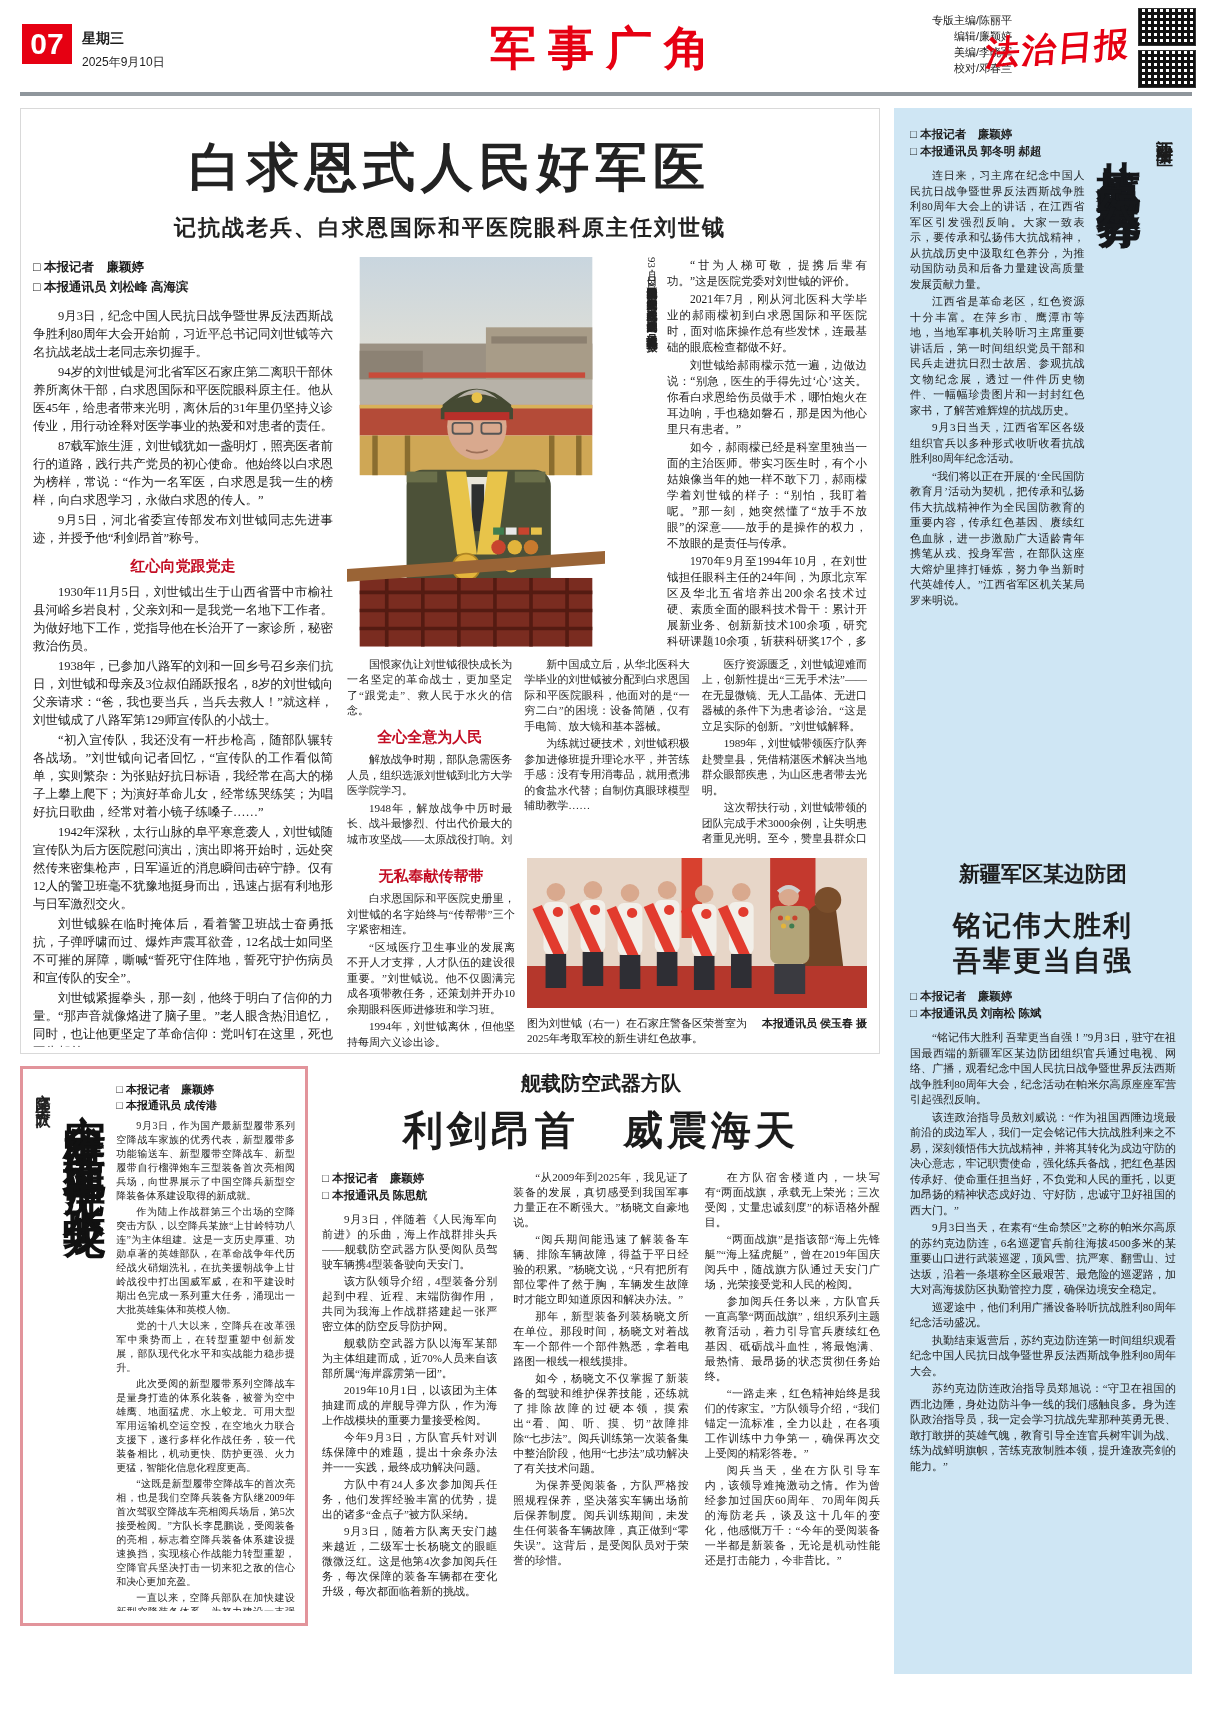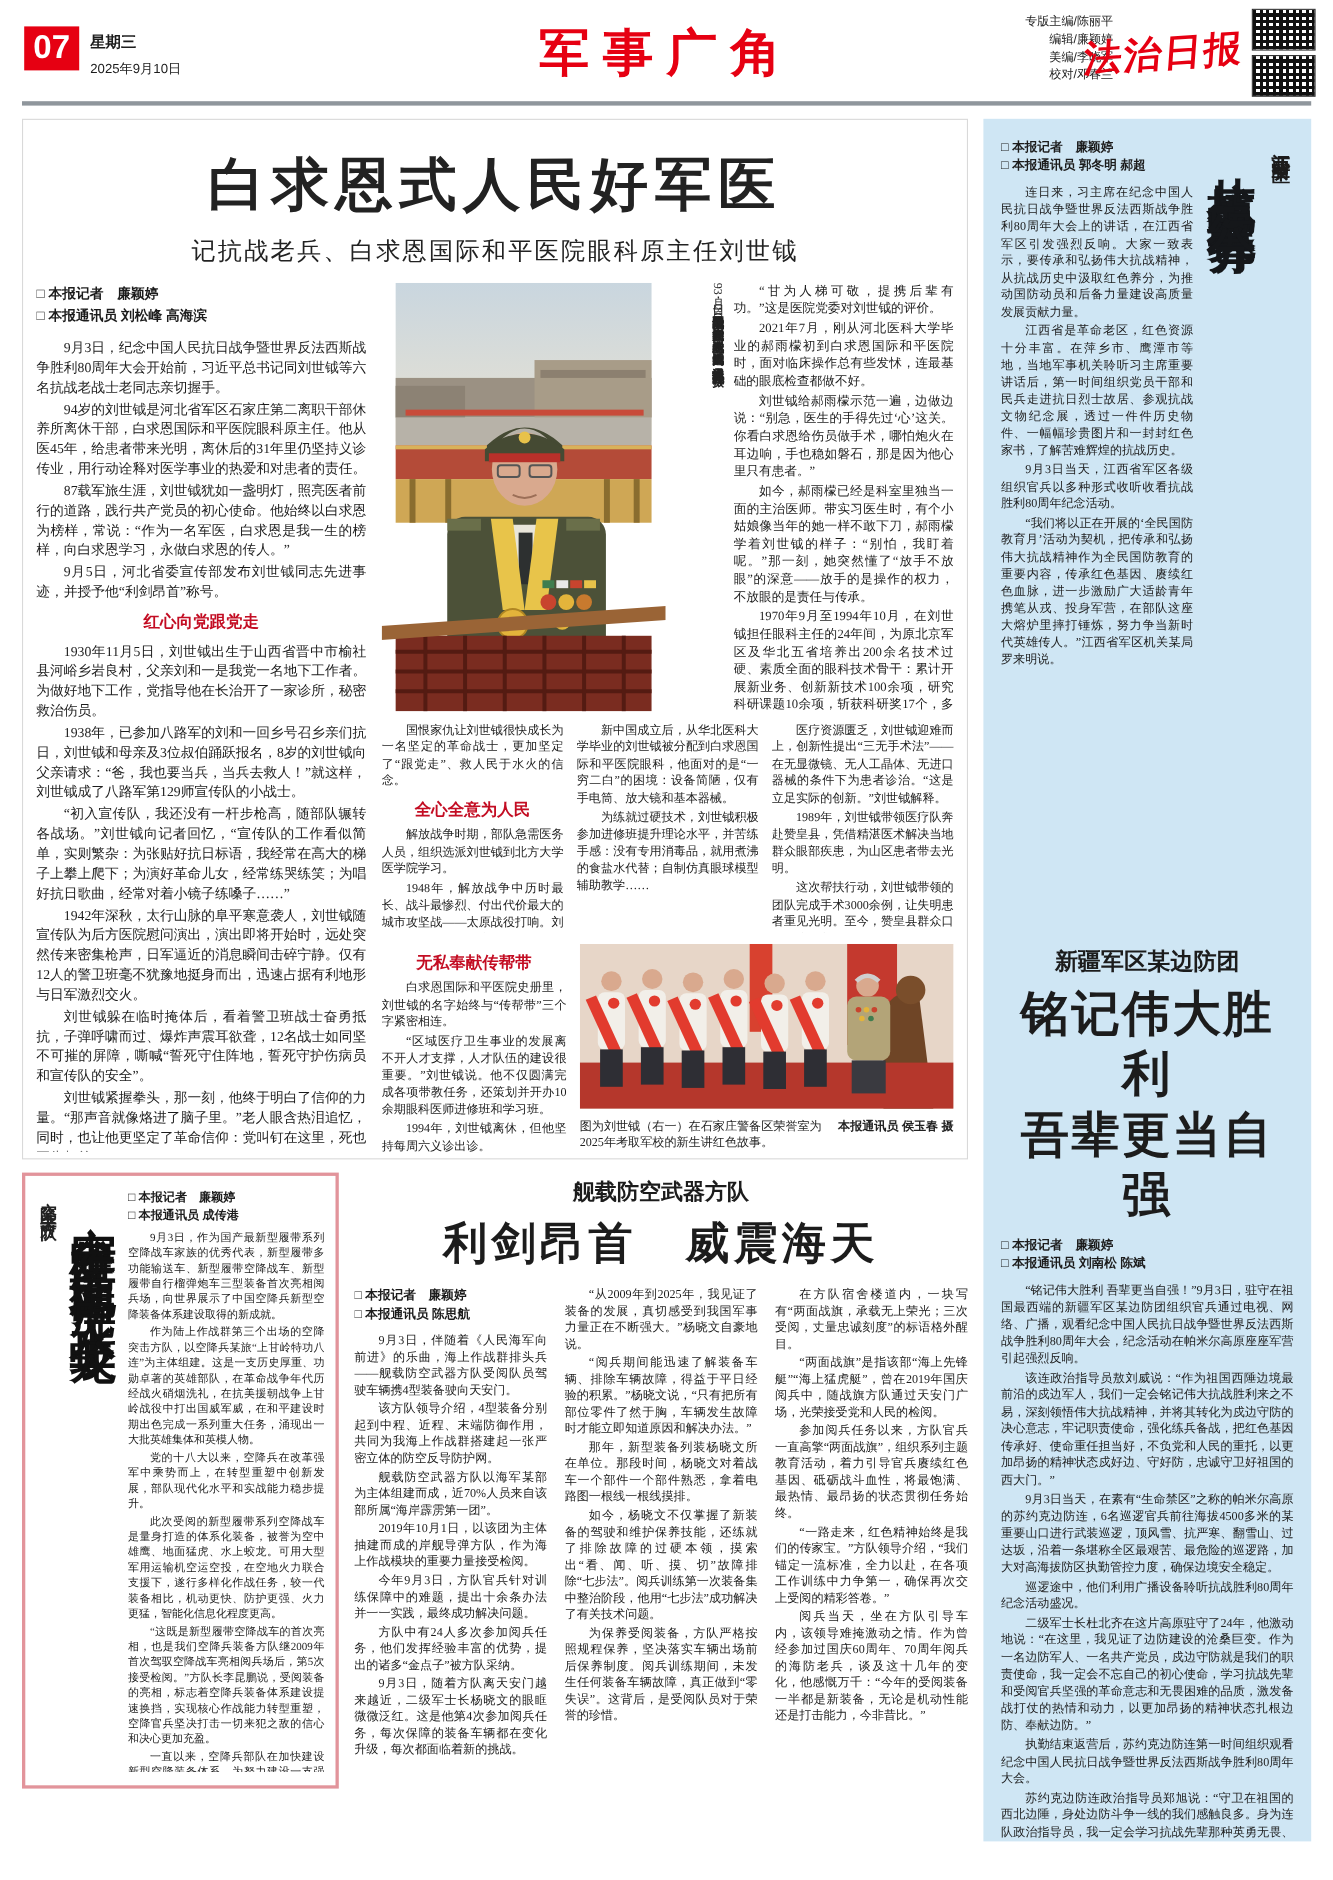--- a/index.html
+++ b/index.html
@@ -20,21 +20,21 @@
   .qr .q{flex:1;border:1px solid #333;background:
       repeating-linear-gradient(0deg,#111 0 3px,transparent 3px 6px),
       repeating-linear-gradient(90deg,#111 0 3px,#fff 3px 6px);}
   .header-rule{height:4px;background:#8f969c;margin:0 20px;}
   
   .content{display:flex;gap:14px;padding:12px 20px 0;}
   .leftside{width:860px;flex:none;}
   
   .main-box{border:1px solid #d9d9d9;height:946px;overflow:hidden;padding:10px 12px;box-sizing:border-box;}
   .ma-head{font-family:"Liberation Sans",sans-serif;font-weight:900;font-size:52px;text-align:center;letter-spacing:6px;margin:14px 0 10px;color:#222;}
-  .ma-sub{font-family:"Liberation Sans",sans-serif;font-weight:400;font-size:22px;text-align:center;letter-spacing:2px;margin-bottom:14px;color:#222;}
+  .ma-sub{font-family:"Liberation Sans",sans-serif;font-weight:700;font-size:22px;text-align:center;letter-spacing:2px;margin-bottom:14px;color:#222;}
   .ma-body{display:flex;gap:14px;height:790px;overflow:hidden;}
   .col1{width:300px;flex:none;font-size:12.5px;line-height:18px;overflow:hidden;}
   .bylines{font-family:"Liberation Sans",sans-serif;font-weight:bold;font-size:12.5px;line-height:20px;margin-bottom:10px;}
   .mid{flex:1;display:flex;flex-direction:column;gap:10px;overflow:hidden;}
   .row1{display:flex;gap:8px;height:432px;overflow:hidden;}
   .photo1{width:258px;flex:none;}
   .vcaption{width:46px;flex:none;writing-mode:vertical-rl;font-size:11px;line-height:15px;color:#222;height:420px;}
   .vcaption b{font-family:"Liberation Sans",sans-serif;}
   .col5{flex:1;font-size:11.5px;line-height:16px;overflow:hidden;}
   .row2{display:flex;gap:12px;height:212px;overflow:hidden;}
@@ -61,21 +61,21 @@
   .nv-body .bylines{font-size:11.5px;line-height:17px;margin-bottom:8px;}
   
   .rail{flex:1;background:#cfe6f4;height:1566px;box-sizing:border-box;padding:18px 16px;overflow:hidden;}
   .jx{display:flex;gap:10px;height:712px;overflow:hidden;}
   .jx-text{flex:1;font-size:11px;line-height:15.5px;overflow:hidden;}
   .jx-text .bylines{font-size:11.5px;line-height:17px;margin-bottom:8px;}
   .jx-head{writing-mode:vertical-rl;font-family:"Liberation Sans",sans-serif;font-weight:900;font-size:44px;line-height:1.1;letter-spacing:4px;color:#15171a;flex:none;}
   .jx-kicker{writing-mode:vertical-rl;font-family:"Liberation Sans",sans-serif;font-weight:bold;font-size:17px;letter-spacing:3px;flex:none;}
   .xj{margin-top:22px;}
   .xj-kicker{font-family:"Liberation Sans",sans-serif;font-weight:bold;font-size:21px;text-align:center;}
-  .xj-head{font-family:"Liberation Sans",sans-serif;font-weight:900;font-size:44px;text-align:center;line-height:1.25;letter-spacing:2px;margin:6px 0 10px;}
+  .xj-head{font-family:"Liberation Sans",sans-serif;font-weight:900;font-size:28px;text-align:center;line-height:1.25;letter-spacing:2px;margin:20px 0 10px;}
   .xj-body{font-size:11px;line-height:15.5px;height:590px;overflow:hidden;}
   .xj-body .bylines{font-size:11.5px;line-height:17px;margin-bottom:8px;}
 </style>
 </head>
 <body>
 
 <div class="header">
   <div class="pagebox">07</div>
   <div class="datecol">
     <div class="weekday">星期三</div>
@@ -385,20 +385,19 @@
       <div class="xj-body">
         <div class="bylines">
           <div>□ 本报记者　廉颖婷</div>
           <div>□ 本报通讯员 刘南松 陈斌</div>
         </div>
         <div>
             <p class="para">“铭记伟大胜利 吾辈更当自强！”9月3日，驻守在祖国最西端的新疆军区某边防团组织官兵通过电视、网络、广播，观看纪念中国人民抗日战争暨世界反法西斯战争胜利80周年大会，纪念活动在帕米尔高原座座军营引起强烈反响。</p>
             <p class="para">该连政治指导员敖刘威说：“作为祖国西陲边境最前沿的戍边军人，我们一定会铭记伟大抗战胜利来之不易，深刻领悟伟大抗战精神，并将其转化为戍边守防的决心意志，牢记职责使命，强化练兵备战，把红色基因传承好、使命重任担当好，不负党和人民的重托，以更加昂扬的精神状态戍好边、守好防，忠诚守卫好祖国的西大门。”</p>
             <p class="para">9月3日当天，在素有“生命禁区”之称的帕米尔高原的苏约克边防连，6名巡逻官兵前往海拔4500多米的某重要山口进行武装巡逻，顶风雪、抗严寒、翻雪山、过达坂，沿着一条堪称全区最艰苦、最危险的巡逻路，加大对高海拔防区执勤管控力度，确保边境安全稳定。</p>
             <p class="para">巡逻途中，他们利用广播设备聆听抗战胜利80周年纪念活动盛况。</p>
-            <p class="para">二级军士长杜北齐在这片高原驻守了24年，他激动地说：“在这里，我见证了边防建设的沧桑巨变。作为一名边防军人、一名共产党员，戍边守防就是我们的职责使命，我一定会不忘自己的初心使命，学习抗战先辈和受阅官兵坚强的革命意志和无畏困难的品质，激发备战打仗的热情和动力，以更加昂扬的精神状态扎根边防、奉献边防。”</p>
             <p class="para">执勤结束返营后，苏约克边防连第一时间组织观看纪念中国人民抗日战争暨世界反法西斯战争胜利80周年大会。</p>
             <p class="para">苏约克边防连政治指导员郑旭说：“守卫在祖国的西北边陲，身处边防斗争一线的我们感触良多。身为连队政治指导员，我一定会学习抗战先辈那种英勇无畏、敢打敢拼的英雄气魄，教育引导全连官兵树牢训为战、练为战鲜明旗帜，苦练克敌制胜本领，提升逢敌亮剑的能力。”</p>
           </div>
       </div>
     </div>
   </div>
 </div>
 
 </body></html>

